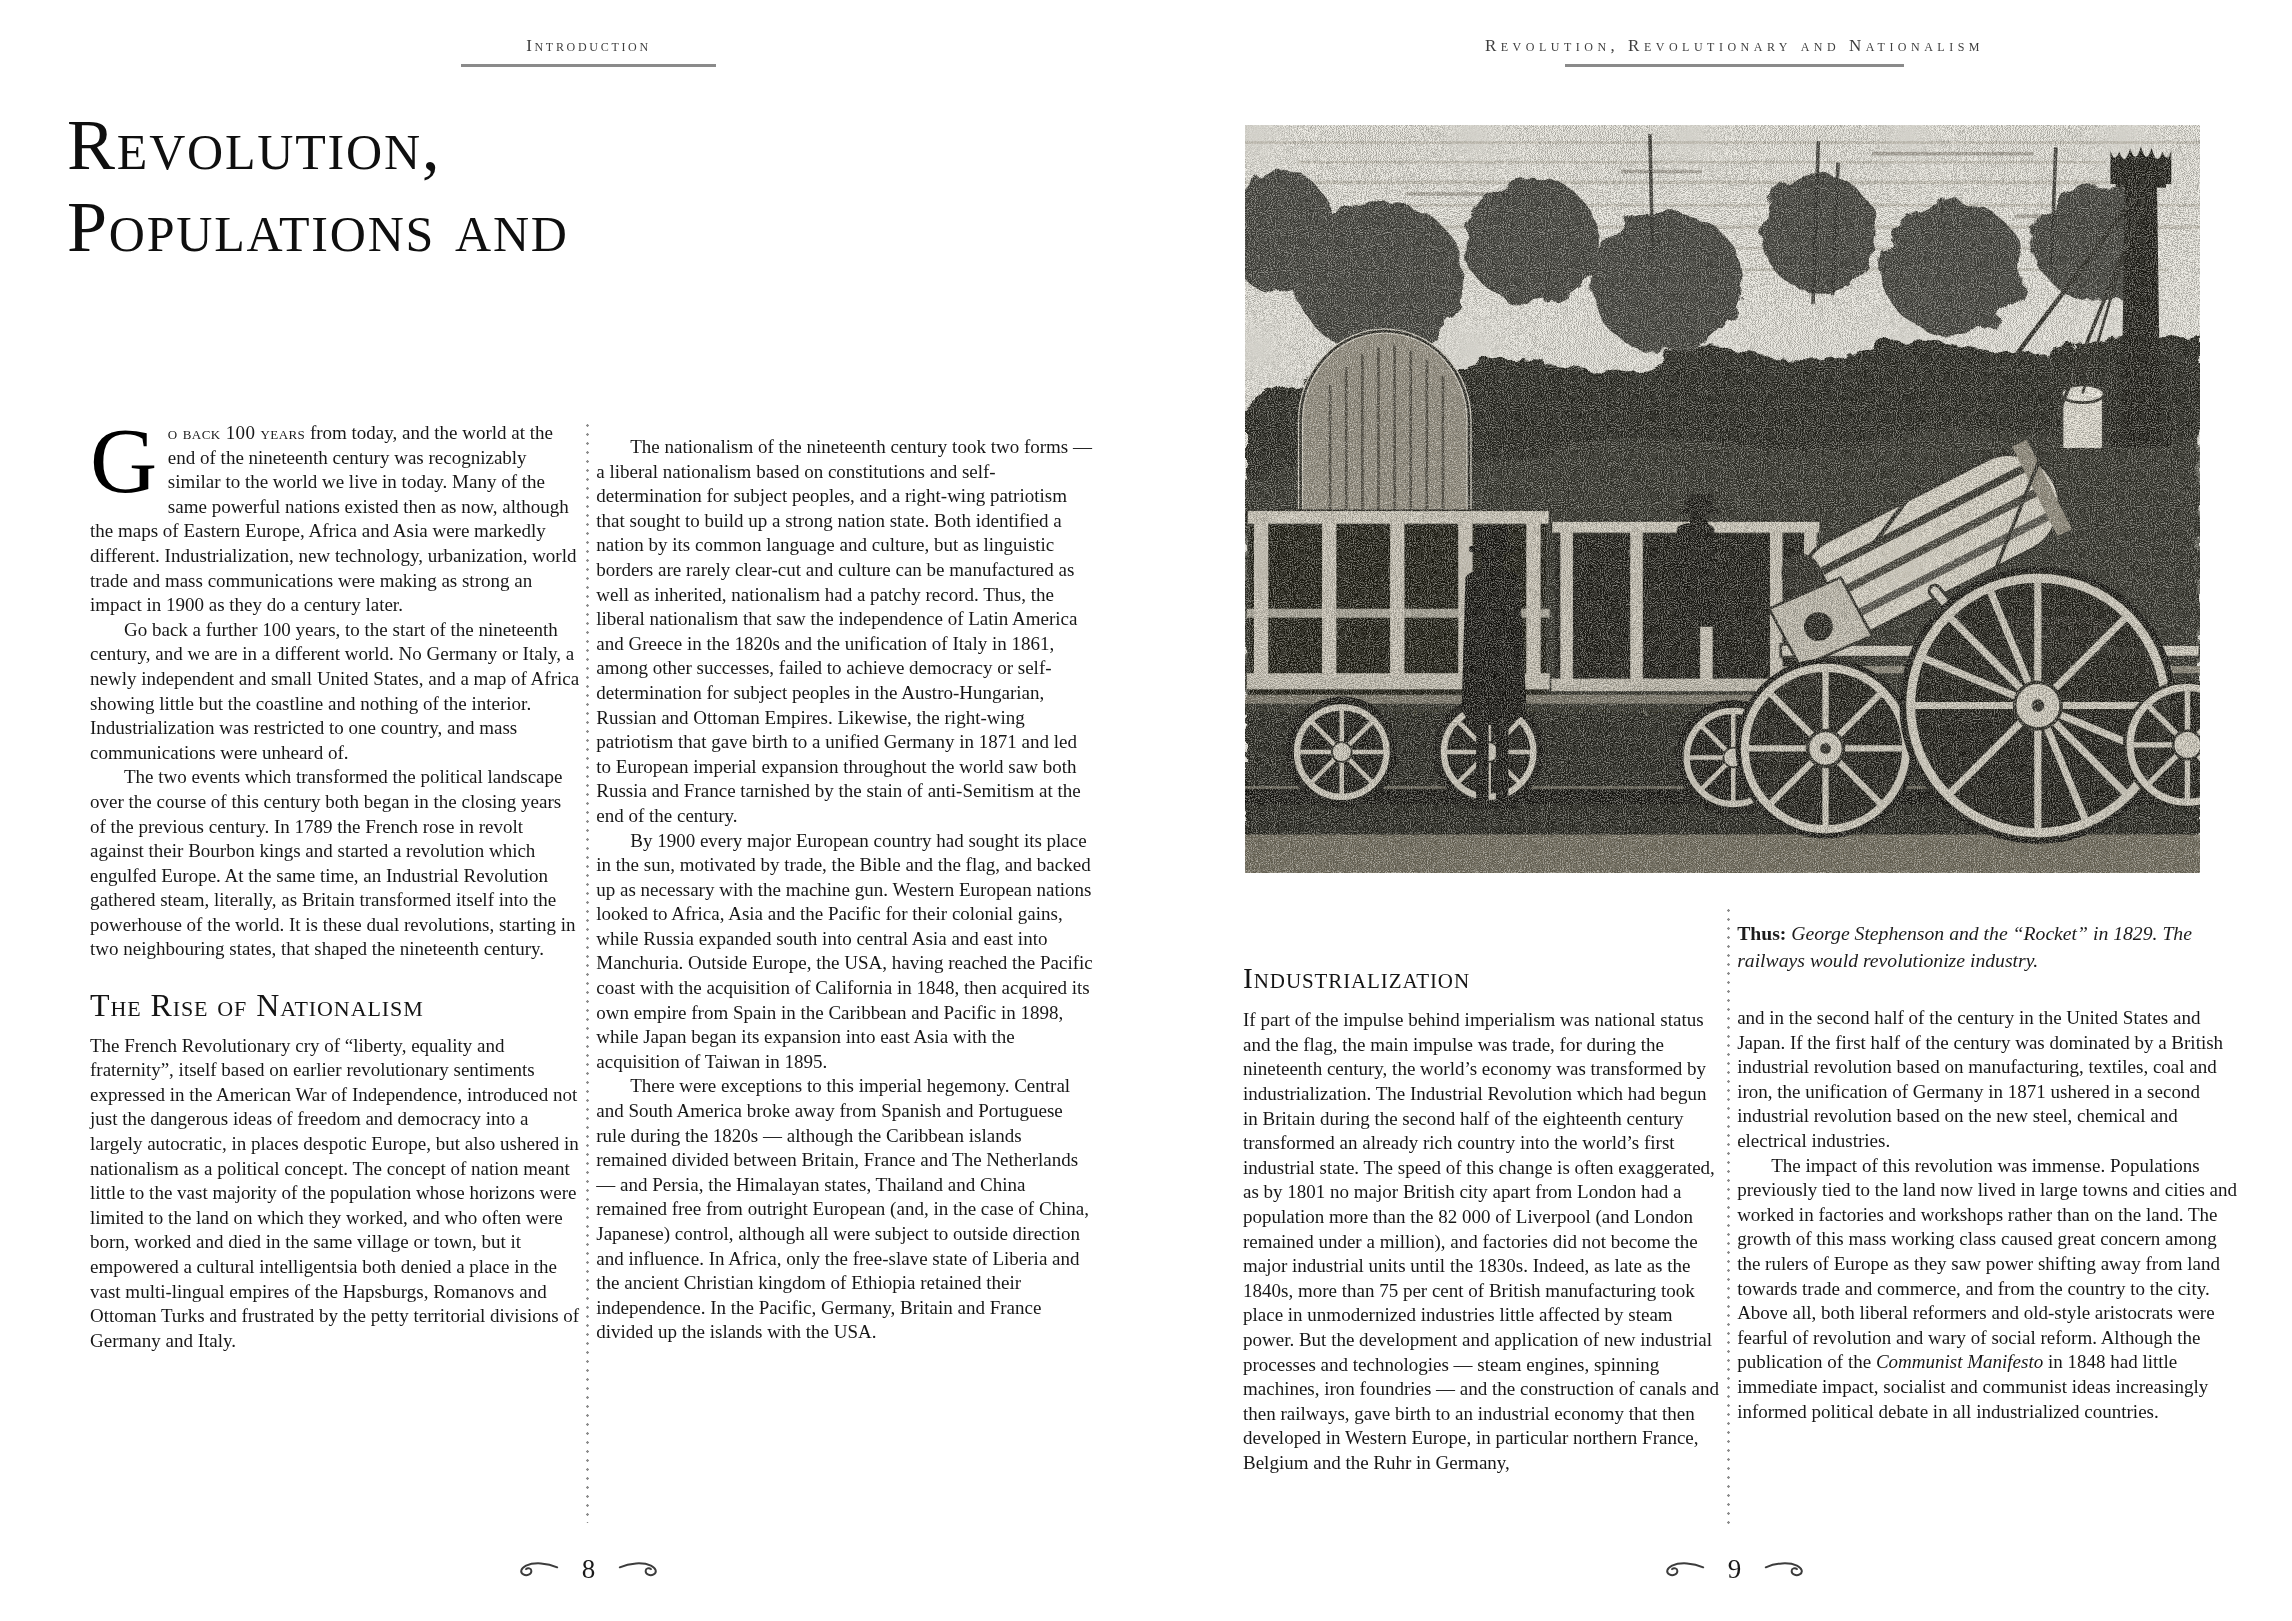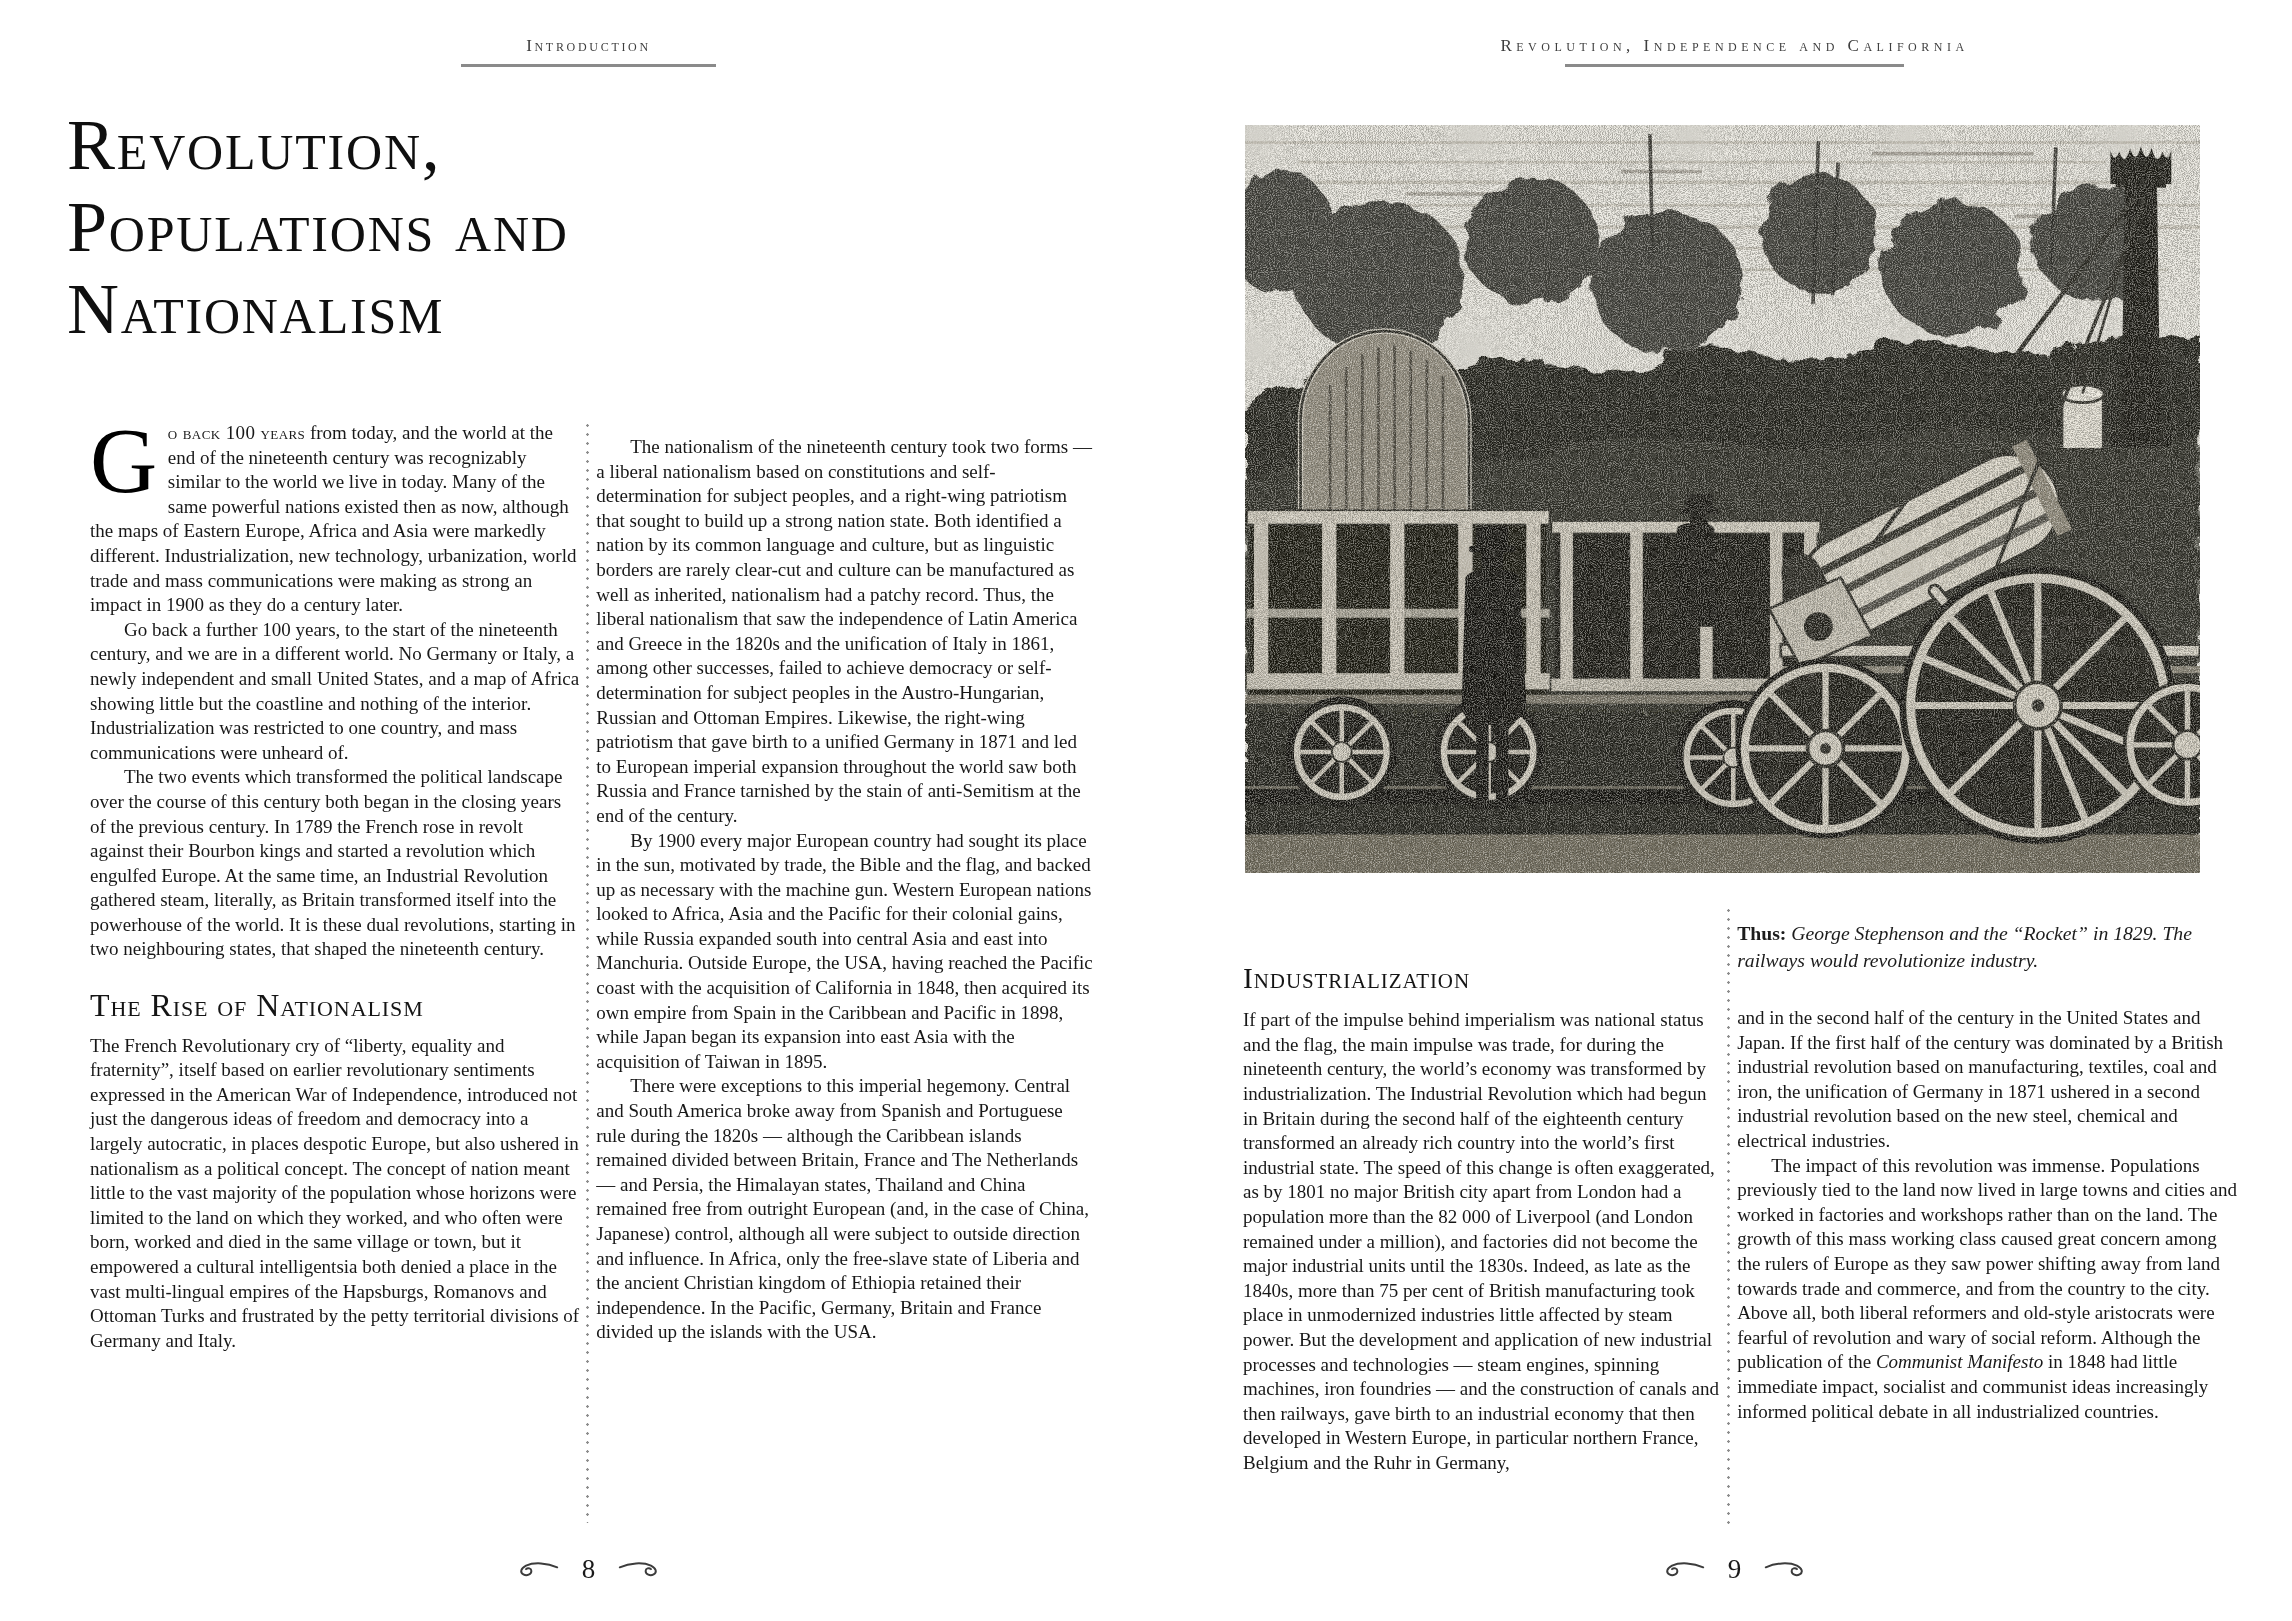--- a/index.html
+++ b/index.html
@@ -62,21 +62,20 @@
 <div class="page" id="page-l">
 
   <div class="running-head">
     <span>Introduction</span>
     <span class="rule"></span>
   </div>
 
   <div class="chapter-title">
     <div>Revolution,</div>
     <div>Populations and</div>
-    <div>Nationalism</div>
   </div>
 
   <div class="cols">
     <div class="col col-a">
       <p><span class="dropcap">G</span><span class="sc">o back 100 years</span><span> from today, and the world at the end of the nineteenth century was recognizably similar to the world we live in today. Many of the same powerful nations existed then as now, although the maps of Eastern Europe, Africa and Asia were markedly different. Industrialization, new technology, urbanization, world trade and mass communications were making as strong an impact in 1900 as they do a century later.</span></p>
       <p class="indent">Go back a further 100 years, to the start of the nineteenth century, and we are in a different world. No Germany or Italy, a newly independent and small United States, and a map of Africa showing little but the coastline and nothing of the interior. Industrialization was restricted to one country, and mass communications were unheard of.</p>
       <p class="indent">The two events which transformed the political landscape over the course of this century both began in the closing years of the previous century. In 1789 the French rose in revolt against their Bourbon kings and started a revolution which engulfed Europe. At the same time, an Industrial Revolution gathered steam, literally, as Britain transformed itself into the powerhouse of the world. It is these dual revolutions, starting in two neighbouring states, that shaped the nineteenth century.</p>
       <h2 class="section-heading" style="font-weight:normal;">The Rise of Nationalism</h2>
       <p>The French Revolutionary cry of “liberty, equality and fraternity”, itself based on earlier revolutionary sentiments expressed in the American War of Independence, introduced not just the dangerous ideas of freedom and democracy into a largely autocratic, in places despotic Europe, but also ushered in nationalism as a political concept. The concept of nation meant little to the vast majority of the population whose horizons were limited to the land on which they worked, and who often were born, worked and died in the same village or town, but it empowered a cultural intelligentsia both denied a place in the vast multi-lingual empires of the Hapsburgs, Romanovs and Ottoman Turks and frustrated by the petty territorial divisions of Germany and Italy.</p>
     </div>
@@ -95,21 +94,21 @@
     <span class="num">8</span>
     <svg class="flourish" width="41" height="18" viewBox="0 0 46 20" style="transform:scaleX(-1);">
         <path d="M44 7 C33 2 18 1 9 5 C3 8 2 13 6 15 C10 17 15 15 15 11 C15 8 11 7 9 9" fill="none" stroke="#3c3c3c" stroke-width="2.2" stroke-linecap="round"></path>
       </svg>
   </div>
 </div>
 
 <div class="page" id="page-r">
 
   <div class="running-head">
-    <span>Revolution, Independence and California</span>
+    <span>Revolution, Revolutionary and Nationalism</span>
     <span class="rule"></span>
   </div>
 
   <div class="engraving-wrap">
     <svg viewBox="0 0 1066 835" preserveAspectRatio="none">
       <defs>
         <filter id="rough" x="-12%" y="-12%" width="124%" height="124%">
           <feTurbulence type="fractalNoise" baseFrequency="0.035" numOctaves="3" seed="7" result="n"></feTurbulence>
           <feDisplacementMap in="SourceGraphic" in2="n" scale="22"></feDisplacementMap>
         </filter>

